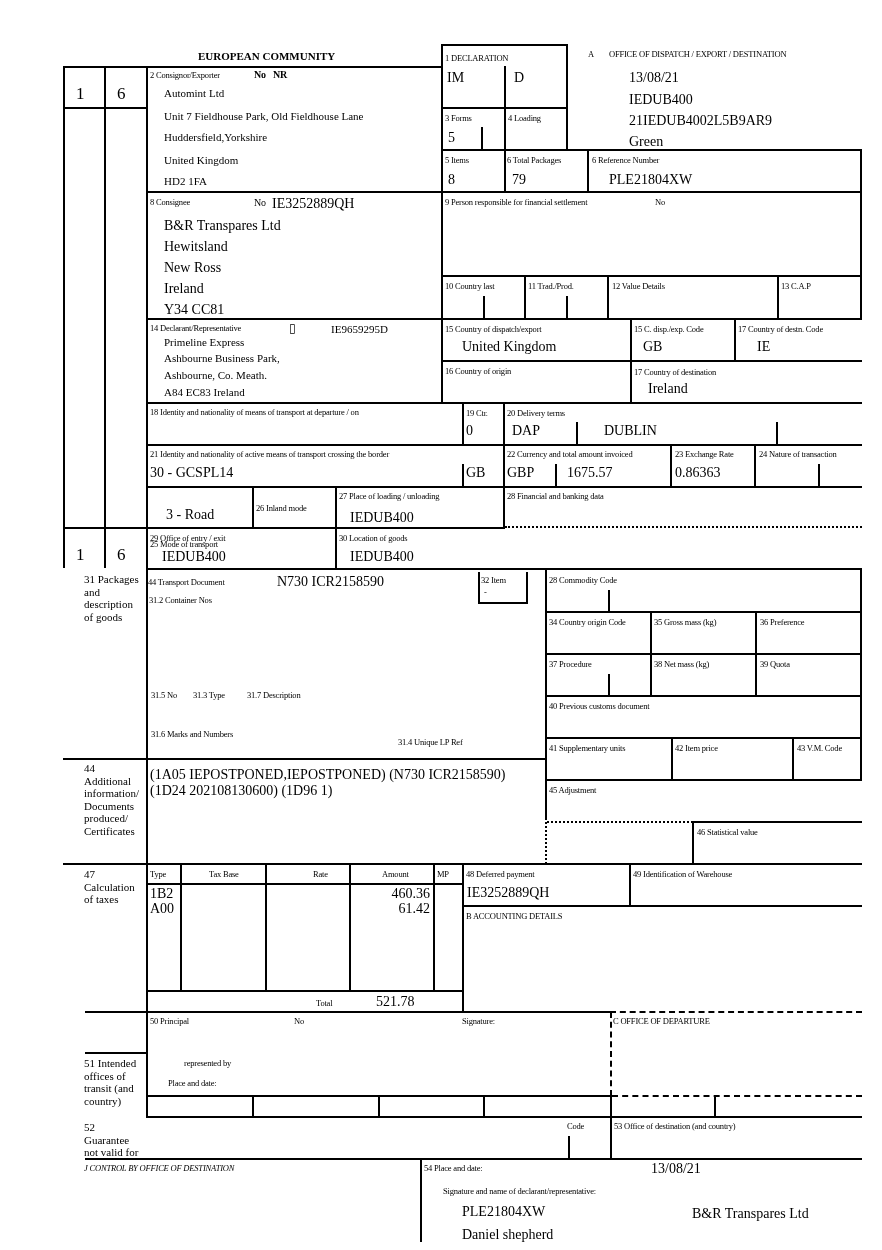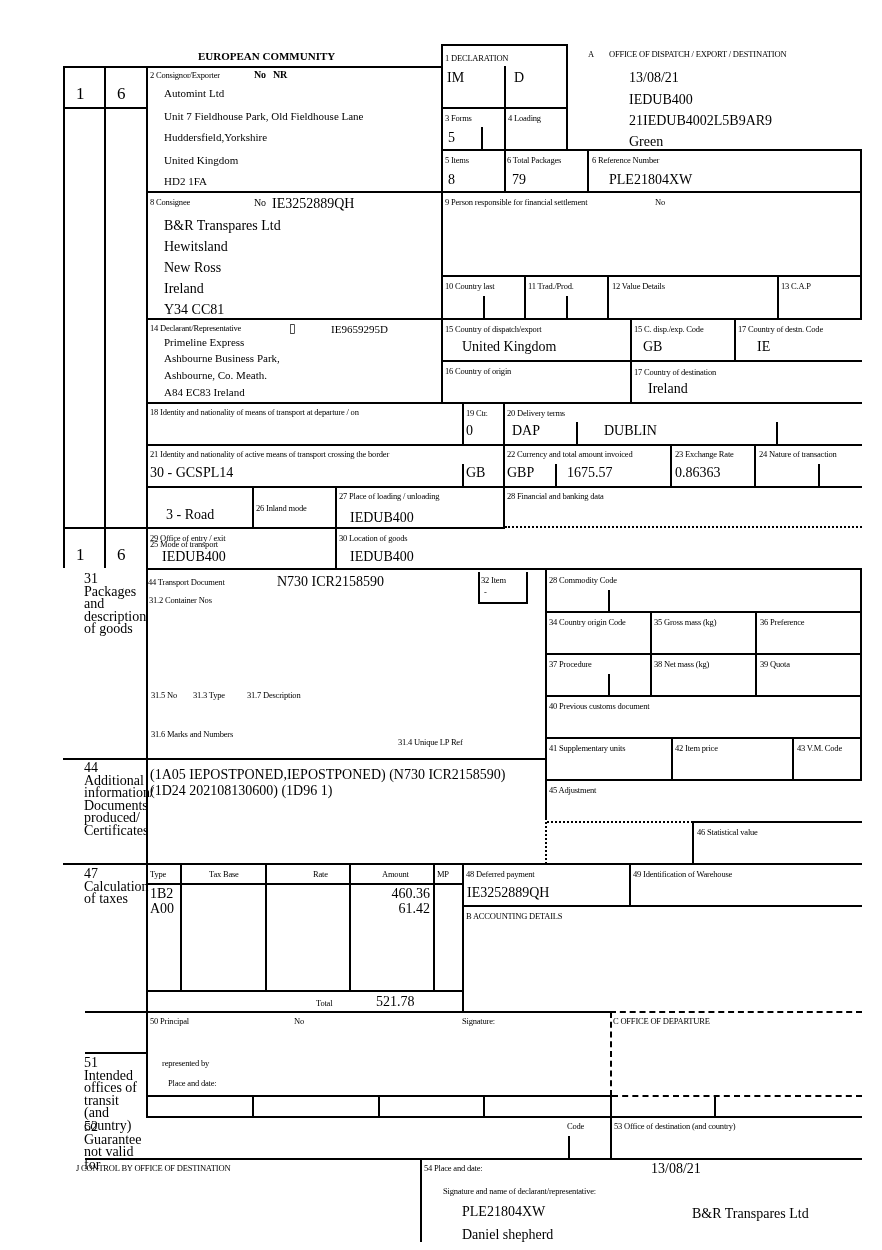--- a/index.html
+++ b/index.html
@@ -8,21 +8,21 @@
   .h{height:2px;}
   .v{width:2px;}
   .dh{position:absolute;height:0;border-top:2px dotted #000;}
   .dv{position:absolute;width:0;border-left:2px dotted #000;}
   .dsh{position:absolute;height:0;border-top:2px dashed #000;}
   .dsv{position:absolute;width:0;border-left:2px dashed #000;}
   .lbl{position:absolute;font-size:8.5px;line-height:10px;white-space:nowrap;letter-spacing:-0.2px;}
   .val{position:absolute;font-size:14px;line-height:16px;white-space:nowrap;}
   .sm{position:absolute;font-size:12px;line-height:14px;white-space:nowrap;}
   .big{position:absolute;font-size:17px;line-height:18px;white-space:nowrap;}
-  .wrap{position:absolute;font-size:14px;line-height:12.5px;}
+  .wrap{position:absolute;font-size:11px;line-height:12.5px;}
   .bold{font-weight:bold;}
 </style>
 </head>
 <body>
 
 <div>
 
   <div class="ln h" style="left:441px;top:44px;width:127px;"></div>
   <div class="ln v" style="left:441px;top:44px;height:148px;"></div>
   <div class="ln v" style="left:566px;top:44px;height:106px;"></div>
@@ -279,29 +279,29 @@
 <div class="val" style="left:376px;top:994px;">521.78</div>
 
 <div class="lbl" style="left:466px;top:869px;">48 Deferred payment</div>
 <div class="val" style="left:467px;top:885px;">IE3252889QH</div>
 <div class="lbl" style="left:633px;top:869px;">49 Identification of Warehouse</div>
 <div class="lbl" style="left:466px;top:911px;">B ACCOUNTING DETAILS</div>
 
 <div class="lbl" style="left:150px;top:1016px;">50 Principal</div>
 <div class="lbl" style="left:294px;top:1016px;">No</div>
 <div class="lbl" style="left:462px;top:1016px;">Signature:</div>
-<div class="lbl" style="left:162px;top:1058px;">represented by</div>
+<div class="lbl" style="left:184px;top:1058px;">represented by</div>
 <div class="lbl" style="left:168px;top:1078px;">Place and date:</div>
 <div class="lbl" style="left:613px;top:1016px;">C OFFICE OF DEPARTURE</div>
 
 <div class="wrap" style="left:84px;top:1057px;width:58px;">51 Intended offices of transit (and country)</div>
 
 <div class="wrap" style="left:84px;top:1121px;width:58px;">52 Guarantee not valid for</div>
 <div class="lbl" style="left:567px;top:1121px;">Code</div>
 <div class="lbl" style="left:614px;top:1121px;">53 Office of destination (and country)</div>
 
-<div class="lbl" style="left:76px;top:1163px;">J CONTROL BY OFFICE OF DESTINATION</div>
+<div class="lbl" style="left:84px;top:1163px;font-style:italic;">J CONTROL BY OFFICE OF DESTINATION</div>
 <div class="lbl" style="left:424px;top:1163px;">54 Place and date:</div>
 <div class="val" style="left:651px;top:1161px;">13/08/21</div>
 <div class="lbl" style="left:443px;top:1186px;">Signature and name of declarant/representative:</div>
 <div class="val" style="left:462px;top:1204px;">PLE21804XW</div>
 <div class="val" style="left:692px;top:1206px;">B&amp;R Transpares Ltd</div>
 <div class="val" style="left:462px;top:1227px;">Daniel shepherd</div>
 
 </body></html>

